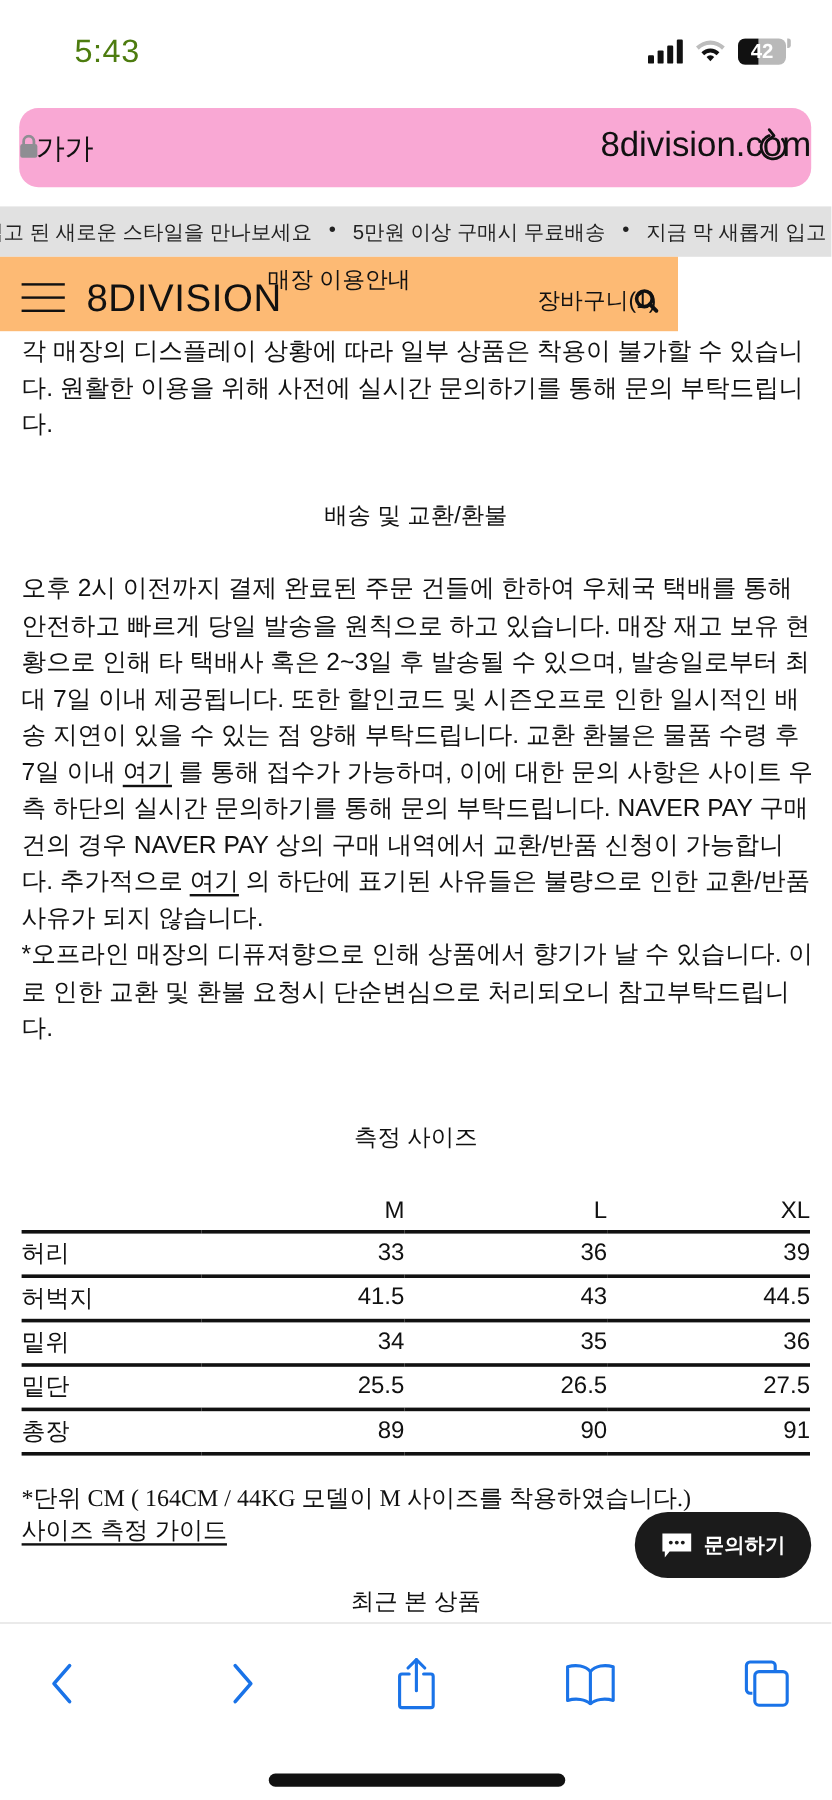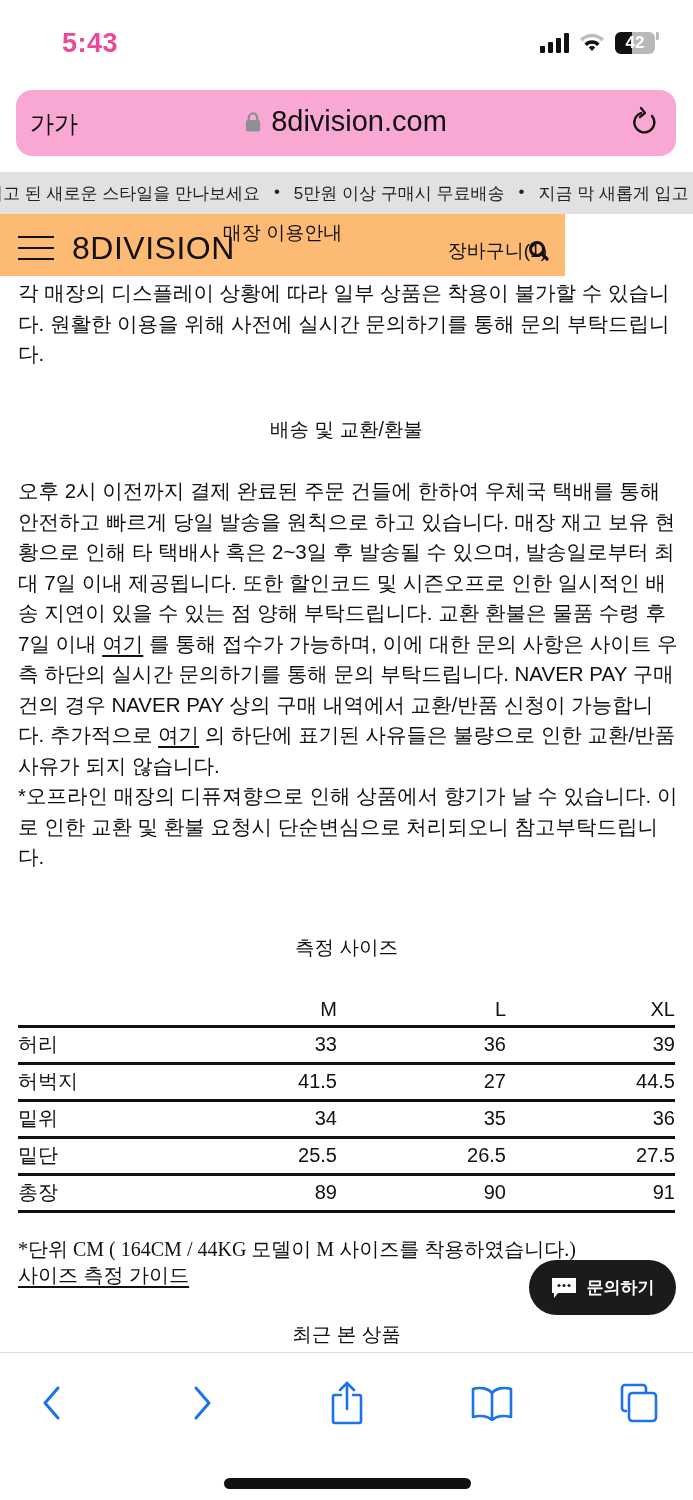--- a/index.html
+++ b/index.html
@@ -6,33 +6,33 @@
     html, body {
       width: 693px; height: 1500px; overflow: hidden;
       background: #ffffff;
       font-family: "Liberation Sans", "DejaVu Sans", sans-serif;
       color: #111;
     }
     .screen { position: relative; width: 693px; height: 1500px; overflow: hidden; }
 
     
     .status-bar { position: absolute; top: 0; left: 0; width: 693px; height: 80px; }
-    .status-time { position: absolute; left: 62px; top: 28px; font-size: 27px; font-weight: 700; color: #ec4899; letter-spacing: 0.5px; }
+    .status-time { position: absolute; left: 62px; top: 28px; font-size: 27px; font-weight: 400; color: #4d7c0f; letter-spacing: 0.5px; }
     .status-icons { position: absolute; right: 34px; top: 32px; display: flex; align-items: center; gap: 10px; }
     .signal { display: flex; align-items: flex-end; gap: 3px; height: 20px; }
     .signal span { display: block; width: 5px; background: #111; border-radius: 1px; }
     .battery { position: relative; width: 40px; height: 22px; border-radius: 6px; background: #b9b9b9; overflow: hidden; display: flex; align-items: center; justify-content: center; }
     .battery-fill { position: absolute; left: 0; top: 0; bottom: 0; width: 42%; background: #111; }
     .battery-text { position: relative; color: #fff; font-weight: 700; font-size: 17px; }
     .battery-nub { width: 3px; height: 8px; background: #b9b9b9; border-radius: 0 2px 2px 0; margin-left: 1px; }
 
     
     .url-bar { position: absolute; left: 16px; top: 90px; width: 660px; height: 66px; background: #f9a8d4; border-radius: 16px; }
     .aa-btn { position: absolute; left: 14px; top: 18px; font-size: 24px; color: #111; }
-    .url-center { position: absolute; left: 0; right: 0; top: 15px; text-align: center; display: flex; justify-content: center; align-items: center; gap: 10px; }
+    .url-center { position: absolute; left: 0; right: 0; top: 15px; text-align: center; display: flex; justify-content: space-between; align-items: center; gap: 10px; }
     .lock-icon { display: inline-block; width: 16px; height: 20px; position: relative; }
     .url-text { font-size: 29px; color: #111; }
     .reload-btn { position: absolute; right: 14px; top: 15px; width: 34px; height: 34px; }
 
     
     .marquee { position: absolute; left: 0; top: 172px; width: 693px; height: 42px; background: #e1e1e1; overflow: hidden; white-space: nowrap; }
     .marquee-track { position: absolute; left: -14px; top: 10px; font-size: 17px; color: #222; display: flex; gap: 14px; }
     .marquee-dot { color: #222; }
 
     
@@ -162,21 +162,21 @@
     <tbody>
       <tr>
         <td class="col-label">허리</td>
         <td class="col-val">33</td>
         <td class="col-val">36</td>
         <td class="col-val">39</td>
       </tr>
       <tr>
         <td class="col-label">허벅지</td>
         <td class="col-val">41.5</td>
-        <td class="col-val">27</td>
+        <td class="col-val">43</td>
         <td class="col-val">44.5</td>
       </tr>
       <tr>
         <td class="col-label">밑위</td>
         <td class="col-val">34</td>
         <td class="col-val">35</td>
         <td class="col-val">36</td>
       </tr>
       <tr>
         <td class="col-label">밑단</td>

